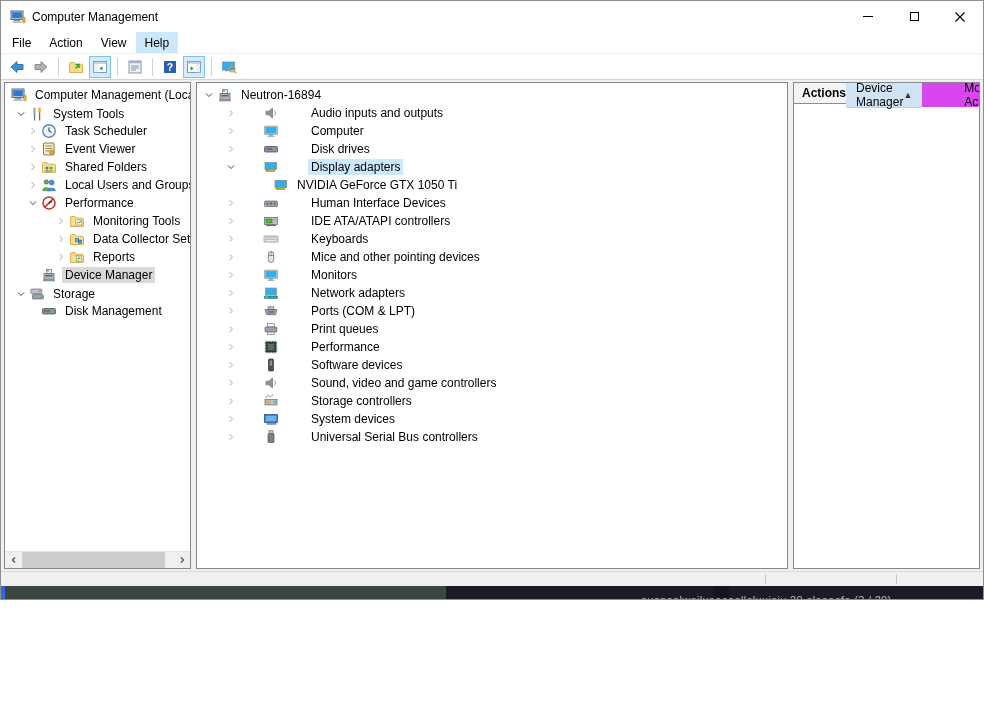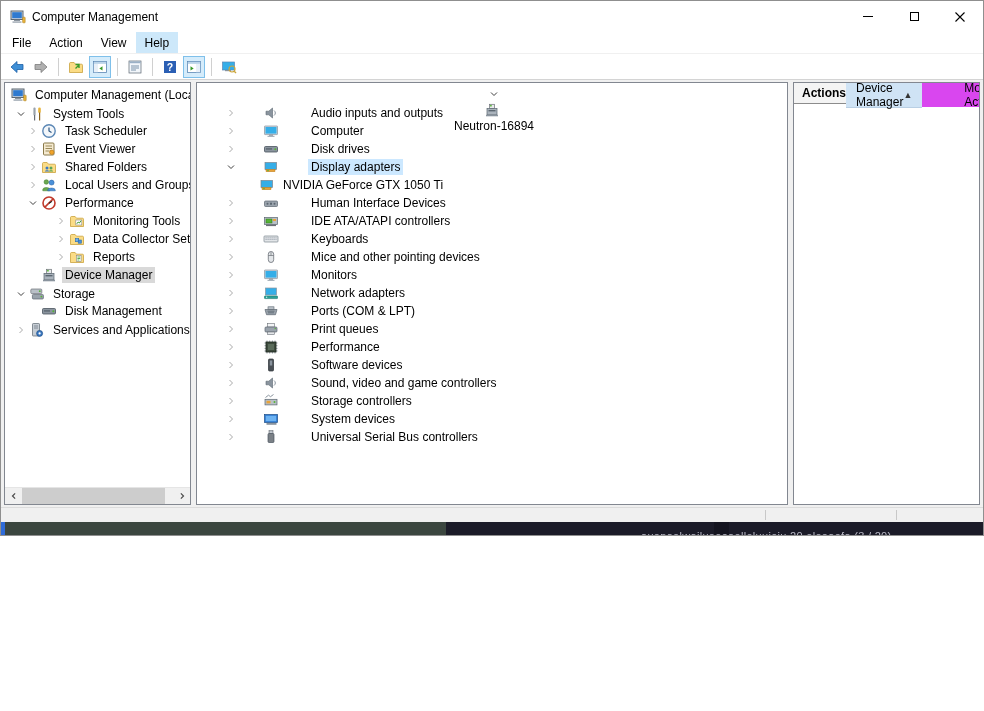--- a/index.html
+++ b/index.html
@@ -1,18 +1,18 @@
 <!DOCTYPE html>
 <html><head>
 <meta charset="utf-8">
 <style>
   * { margin:0; padding:0; box-sizing:border-box; }
   html,body { width:984px; height:711px; overflow:hidden; }
   body { font-family:"Liberation Sans","DejaVu Sans",sans-serif; font-size:12px; color:#000; background:#fff; }
-  .window { width:984px; height:536px; display:flex; flex-direction:column; border:1px solid #8f8f8f; background:#f0f0f0; }
+  .window { width:984px; height:600px; display:flex; flex-direction:column; border:1px solid #8f8f8f; background:#f0f0f0; }
 
   
   .titlebar { height:31px; background:#fff; display:flex; align-items:center; flex:0 0 31px; }
   .titlebar .app-ic { width:16px; height:16px; margin:0 6px 0 9px; }
   .titlebar .title { font-size:12px; }
   .win-btns { margin-left:auto; display:flex; height:100%; }
   .win-btn { width:46px; height:100%; display:flex; align-items:center; justify-content:center; background:#fff; border:none; cursor:default; }
   .glyph-min { width:10px; height:1px; background:#000; display:block; }
   .glyph-max { width:9px; height:9px; border:1px solid #000; display:block; }
   .glyph-close { width:10px; height:10px; display:block; }
@@ -42,23 +42,23 @@
   .exp { width:16px; height:16px; flex:0 0 16px; display:flex; align-items:center; justify-content:center; }
   .ticon { width:16px; height:16px; flex:0 0 16px; margin-right:5px; }
   .tlabel { padding:1px 3px; }
   .trow.sel-gray .tlabel { background:#d9d9d9; }
   .trow.sel-blue .tlabel { background:#cce8ff; }
 
   .left .lv0 { padding-left:6px; }
   .left .lv1 { padding-left:8px;align-items:flex-end; }
   .left .lv2 { padding-left:20px; }
   .left .lv3 { padding-left:48px; }
-  .center .lv0 { padding-left:4px;flex-direction:column; }
+  .center .lv0 { padding-left:4px; }
   .center .lv1 { padding-left:26px;gap:24px; }
-  .center .lv2 { padding-left:46px; }
+  .center .lv2 { padding-left:60px; }
 
   
   .hscroll { flex:0 0 17px; background:#f0f0f0; display:flex; align-items:stretch; border-top:1px solid #e5e5e5; }
   .hs-btn { width:17px; flex:0 0 17px; display:flex; align-items:center; justify-content:center; background:#f0f0f0; border:none; }
   .hs-track { flex:1 1 auto; position:relative; }
   .hs-thumb { position:absolute; left:0; top:0; height:100%; width:95%; background:#cdcdcd; }
 
   
   .actions-header { height:21px; background:#f4f4f4; border-bottom:1px solid #8c8c8c; display:flex; align-items:center; padding-left:8px; font-weight:bold; font-size:12px; flex:0 0 21px; }
   .actions-group { height:25px; background:#cfe3f5; border-bottom:1px solid #b9cfe4; display:flex; align-items:center; padding:0 10px; flex:0 0 25px; }
@@ -528,33 +528,20 @@
         </div>
         <div class="trow lv2">
           <span class="exp"></span>
           <span class="ticon">
               <svg class="ic">
                 <use href="#i-disk"></use>
               </svg>
             </span>
           <span class="tlabel">Disk Management</span>
         </div>
-        <div class="trow lv1">
-          <span class="exp">
-              <svg class="ic12">
-                <use href="#i-chev-r"></use>
-              </svg>
-            </span>
-          <span class="ticon">
-              <svg class="ic">
-                <use href="#i-srv"></use>
-              </svg>
-            </span>
-          <span class="tlabel">Services and Applications</span>
-        </div>
       </div>
       <div class="hscroll">
         <button class="hs-btn">
             <svg class="ic12">
               <use href="#i-sb-l"></use>
             </svg>
           </button>
         <div class="hs-track">
             <div class="hs-thumb"></div>
           </div>

